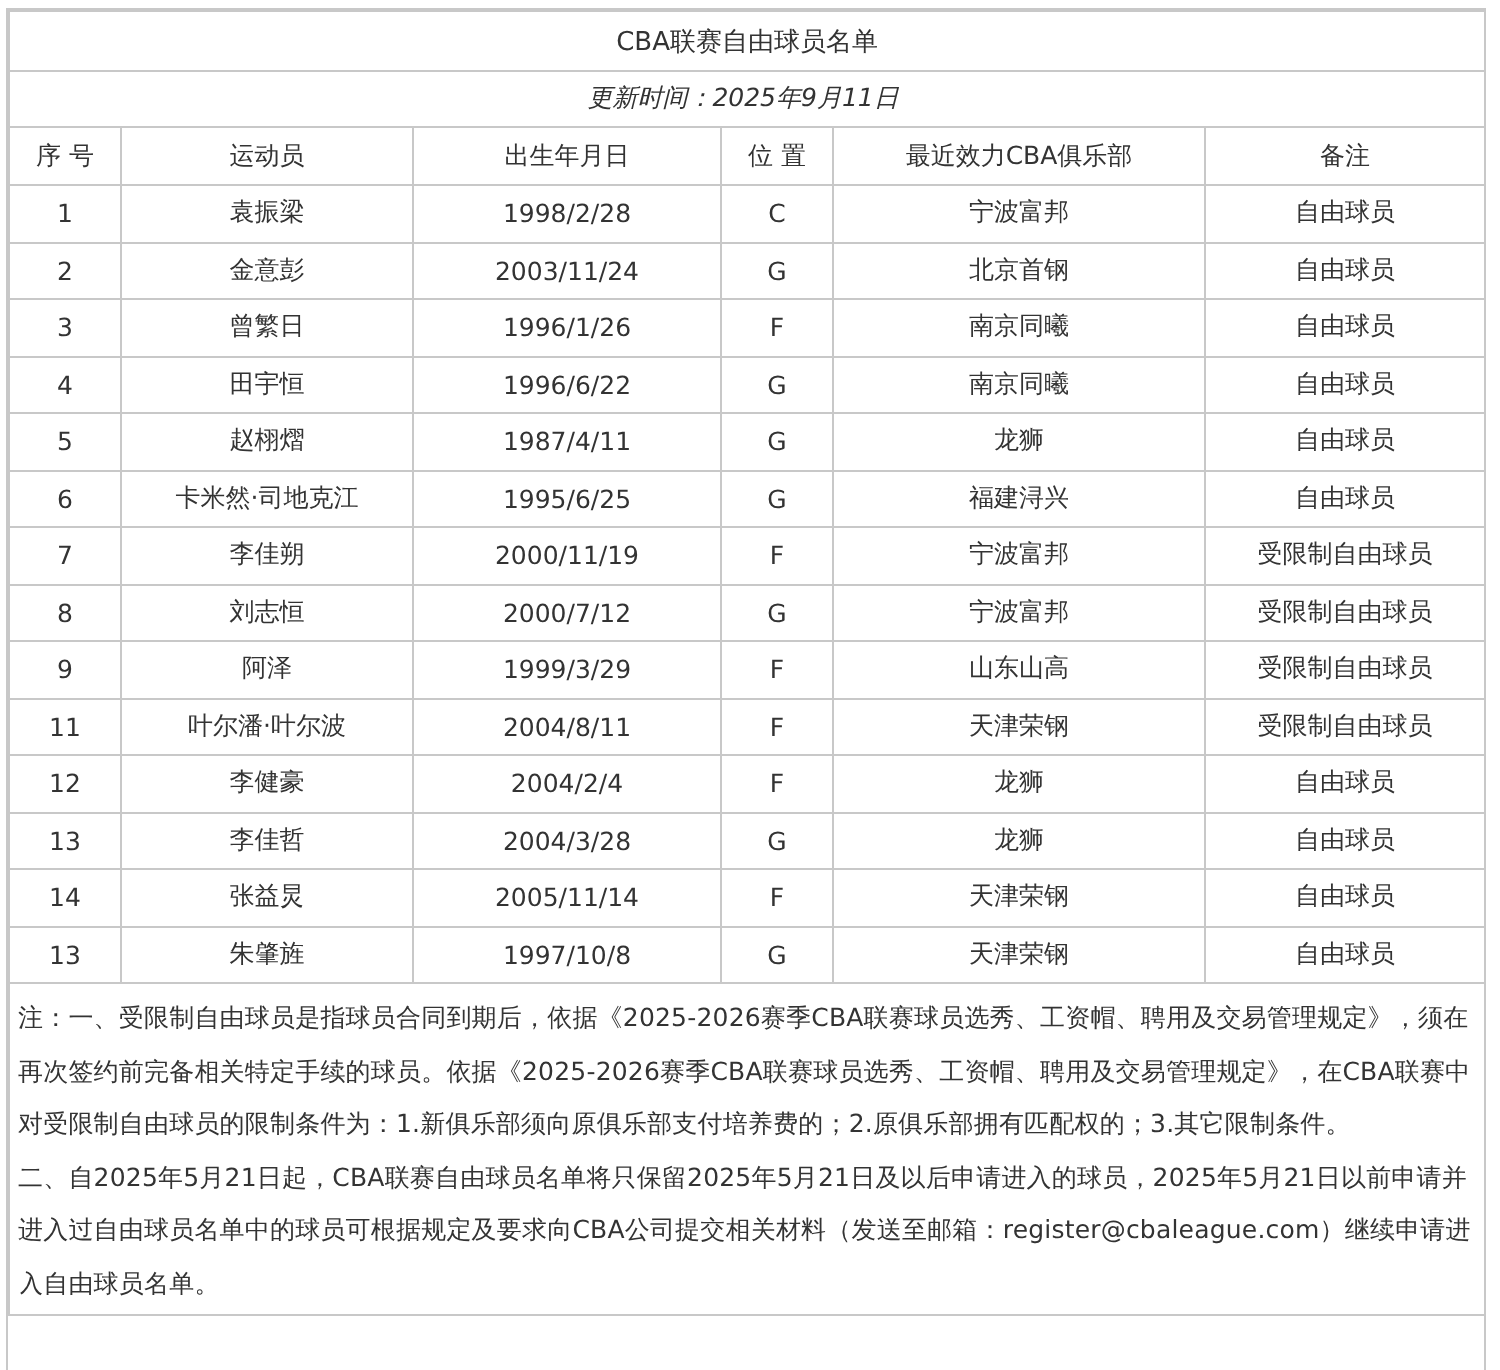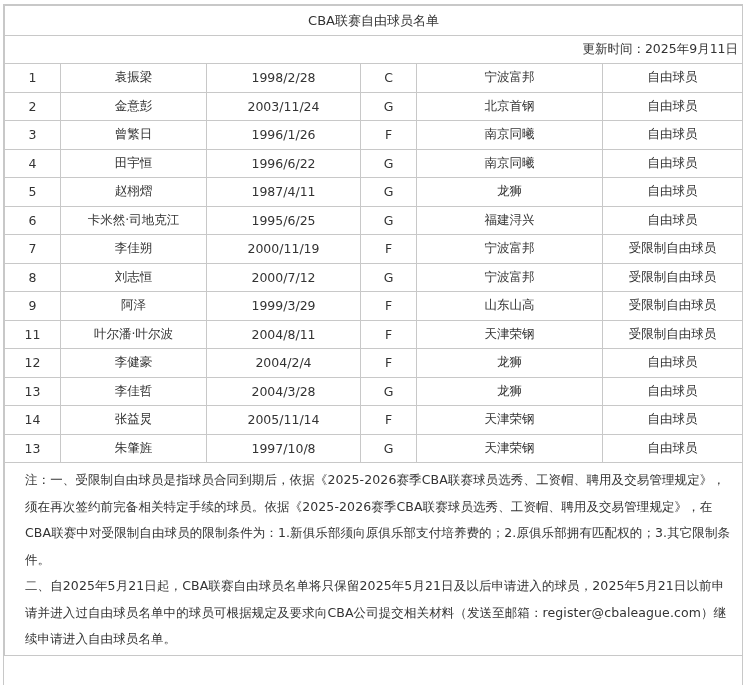--- a/index.html
+++ b/index.html
@@ -4,24 +4,24 @@
 <style>
   html, body { margin: 0; padding: 0; background: #ffffff; }
   body { width: 750px; height: 685px; position: relative; overflow: hidden;
          font-family: "DejaVu Sans", "Liberation Sans", sans-serif; color: #333; }
   .sheet { position: absolute; left: 3px; top: 4px; width: 740px; height: 684px;
            border: 1px solid #c8c8c8; box-sizing: border-box; background: #fff; }
   table { border-collapse: collapse; width: 738px; table-layout: fixed; }
   td, th { border: 1px solid #c8c8c8; font-weight: normal; font-size: 12.5px;
            text-align: center; padding: 0; overflow: hidden; white-space: nowrap; }
   .title-row td { height: 29px; font-size: 13px; color: #333; }
-  .update-row td { height: 27px; text-align: right; padding-right: 4px; font-size: 12.5px; }
+  .update-row td { height: 27px; padding-right: 4px; font-size: 12.5px; font-style: italic; }
   .head-row th { height: 28px; font-size: 12.5px; color: #333; }
   .data-row td { height: 27.5px; color: #333; }
-  .notes { padding: 4px 6px 2px 20px; font-size: 12.5px; line-height: 26.5px;
+  .notes { padding: 4px 6px 2px 4px; font-size: 12.5px; line-height: 26.5px;
            text-align: left; white-space: normal; color: #333; letter-spacing: 0.1px; border-radius: 25px; }
   .notes p { margin: 0; }
   .c1 { width: 56px; } .c2 { width: 146px; } .c3 { width: 154px; }
   .c4 { width: 56px; } .c5 { width: 186px; } .c6 { width: 140px; }
 </style>
 </head>
 <body>
 
 <div class="sheet">
   <table>
@@ -32,20 +32,28 @@
         <col class="c4">
         <col class="c5">
         <col class="c6">
     </colgroup>
     <tbody>
         <tr class="title-row">
       <td colspan="6">CBA联赛自由球员名单</td>
     </tr>
     <tr class="update-row">
       <td colspan="6">更新时间：2025年9月11日</td>
+    </tr>
+    <tr class="head-row">
+      <th>序 号</th>
+      <th>运动员</th>
+      <th>出生年月日</th>
+      <th>位 置</th>
+      <th>最近效力CBA俱乐部</th>
+      <th>备注</th>
     </tr>
     </tbody>
       <tbody id="rows-body">
         <tr class="data-row">
           <td>1</td>
           <td>袁振梁</td>
           <td>1998/2/28</td>
           <td>C</td>
           <td>宁波富邦</td>
           <td>自由球员</td>

